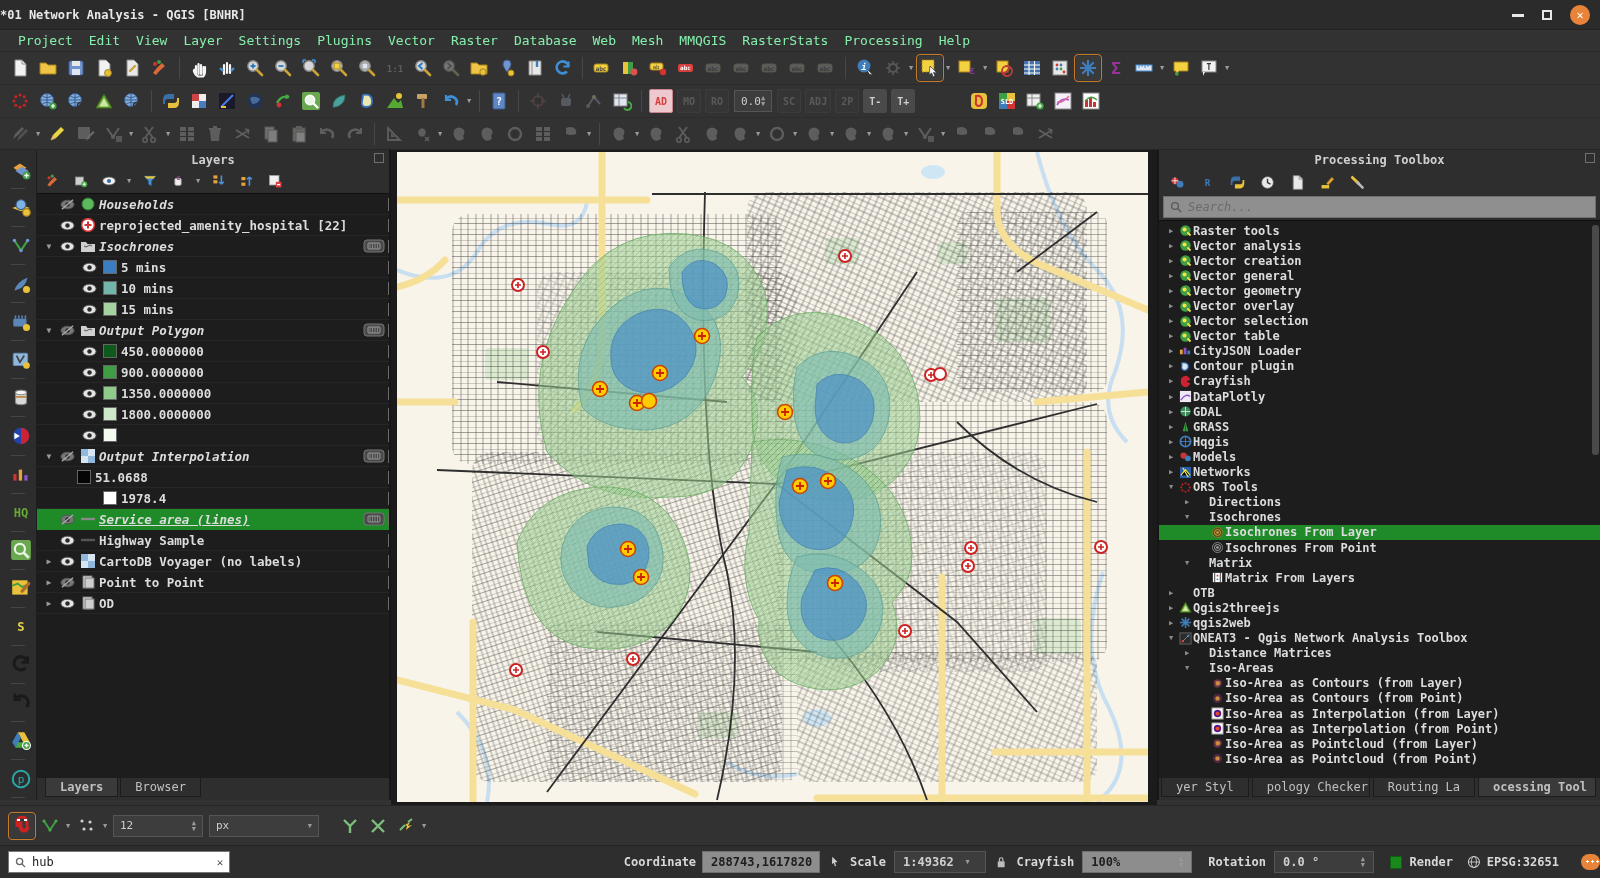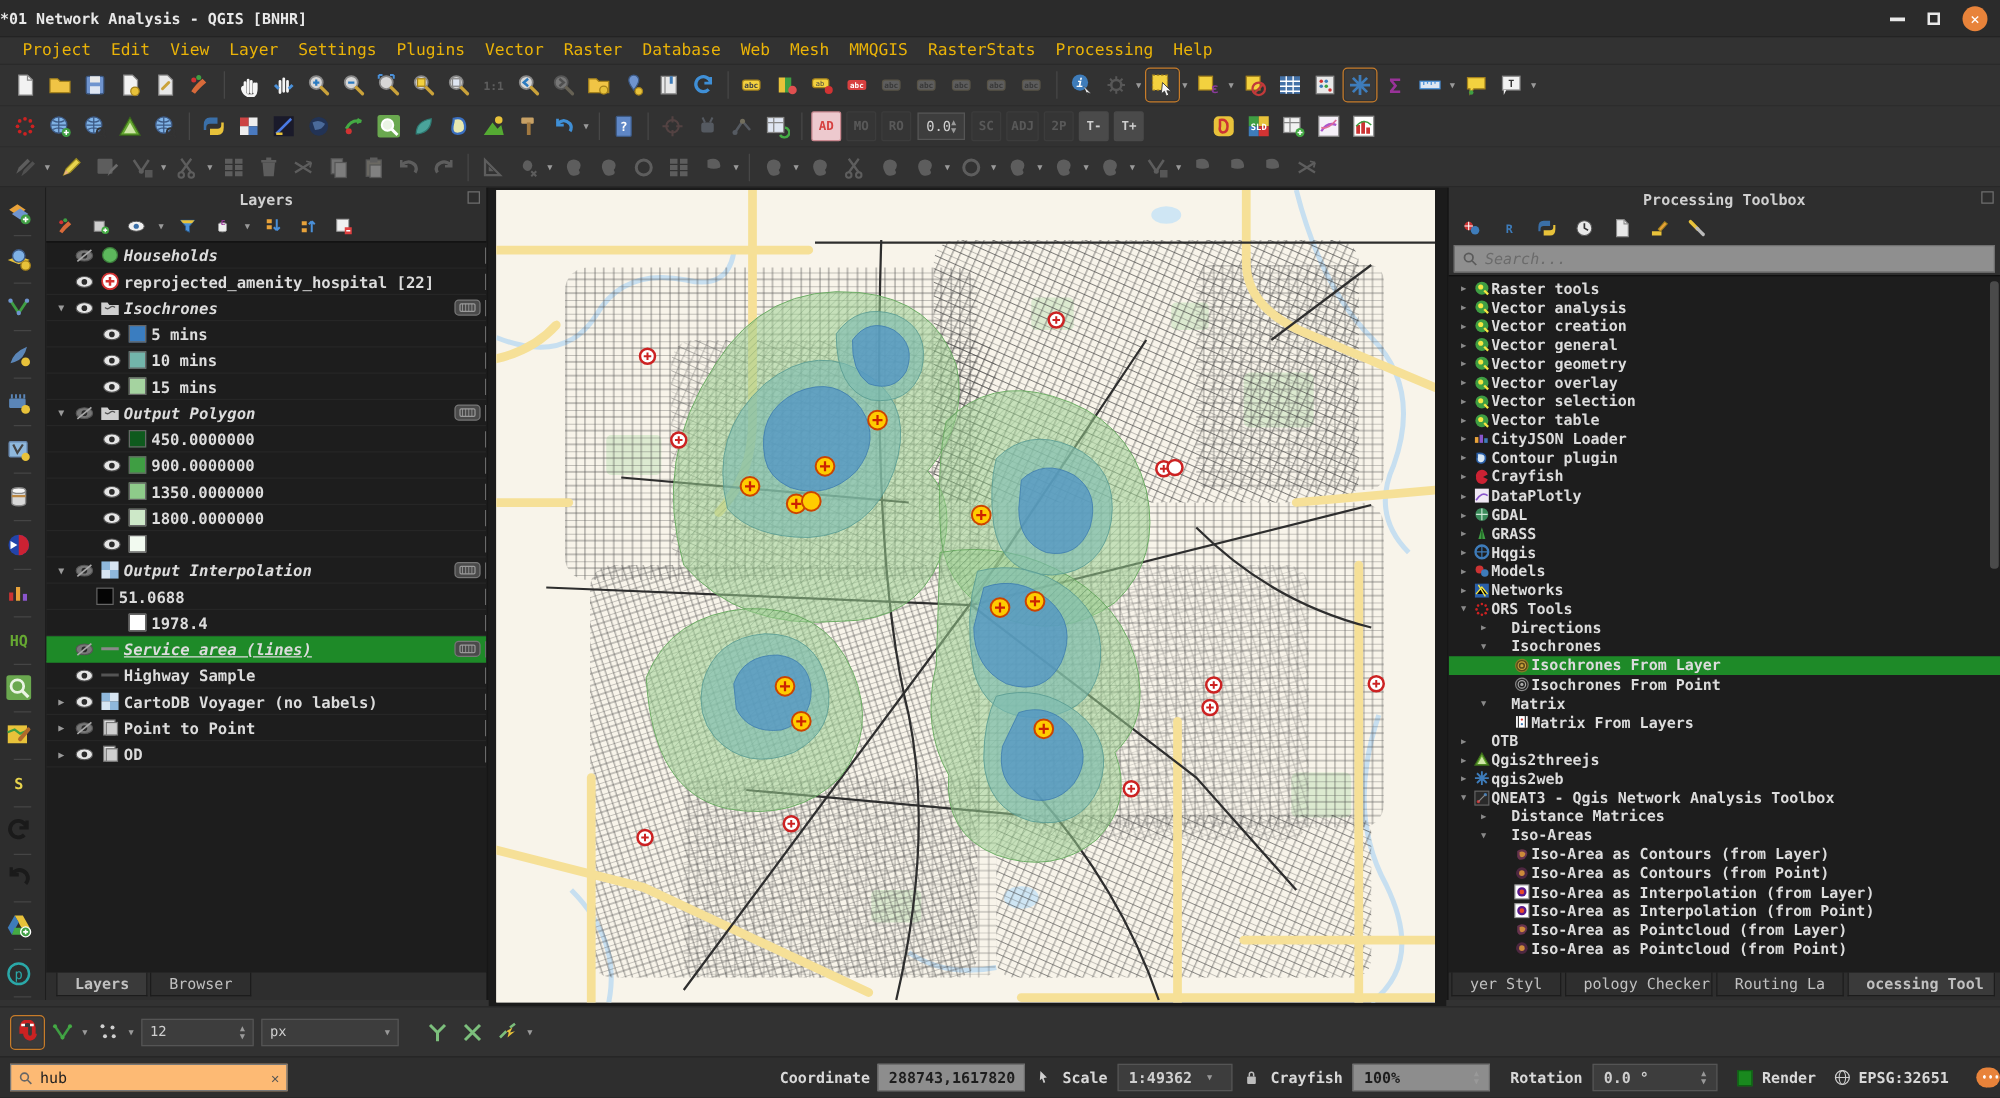--- a/index.html
+++ b/index.html
@@ -13,21 +13,21 @@
   #titlebar .title { font-size:12px; font-weight:bold; color:#e8e8e8; }
   #win-controls { position:absolute; right:10px; top:0; height:30px; display:flex; align-items:center; gap:18px; }
   .win-min { width:12px; height:3px; background:#e8e8e8; }
   .win-max { width:10px; height:10px; border:2px solid #e8e8e8; background:#2b2b2b; }
   .win-close { width:20px; height:20px; border-radius:50%; background:#e8833a; color:#fff; font-size:12px;
     display:flex; align-items:center; justify-content:center; font-weight:bold; }
 
   
   #menubar { position:absolute; left:0; top:30px; width:100%; height:22px; background:#323232;
     display:flex; align-items:center; padding-left:10px; gap:0; border-bottom:1px solid #2a2a2a; }
-  .menu-item { font-size:13px; padding:2px 8px; color:#eab308; cursor:default; }
+  .menu-item { font-size:13px; padding:2px 8px; color:#86efac; cursor:default; }
 
   
   .toolbar { position:absolute; left:0; width:100%; display:flex; align-items:center; padding-left:6px;
     background:#323232; }
   #tb1 { top:52px;  height:33px; border-bottom:1px solid #2c2c2c; }
   #tb2 { top:85px;  height:33px; border-bottom:1px solid #2c2c2c; }
   #tb3 { top:118px; height:32px; border-bottom:1px solid #262626; }
   .tbtn { width:24px; height:24px; margin:0 2px; display:flex; align-items:center; justify-content:center;
     border-radius:2px; position:relative; flex:none; }
   .tbtn svg { width:20px; height:20px; }
@@ -40,21 +40,21 @@
     display:flex; align-items:center; padding:0 6px; margin:0 3px; flex:none; position:relative; }
   .tctrl .spin { margin-left:10px; color:#9a9a9a; font-size:7px; line-height:6px; }
   .tbtn.lett { font-size:10px; font-weight:bold; color:#8f8f8f; background:#3a3a3a; border:1px solid #4a4a4a; width:auto; min-width:24px; padding:0 3px;}
   .tbtn.lett.on { color:#d64040; background:#edc9ce; border-color:#c9888f; }
   .tbtn.lett.btn2 { color:#cfcfcf; background:#4a4a4a; }
   .gap { flex:none; }
 
   
   #leftdock { position:absolute; left:0; top:150px; width:37px; height:650px; background:#2d2d2d;
     border-right:1px solid #1d1d1d; display:flex; flex-direction:column; align-items:center; padding-top:6px; gap:3px; }
-  #leftdock .dbtn { width:28px; height:28px; display:flex; align-items:center; justify-content:flex-start; border-radius:2px; }
+  #leftdock .dbtn { width:28px; height:28px; display:flex; align-items:center; justify-content:flex-end; border-radius:2px; }
   #leftdock .dbtn svg { width:22px; height:22px; }
   #leftdock .dsep { width:14px; height:1px; background:#454545; margin:2px 0; }
 
   
   #layers-panel { position:absolute; left:37px; top:150px; width:354px; height:650px; background:#2e2e2e;
     border-right:2px solid #161616; display:flex; flex-direction:column; }
   .panel-head { height:19px; display:flex; align-items:center; justify-content:center; font-size:12px;
     font-weight:bold; color:#cfcfcf; position:relative; flex:none; }
   .panel-head .float-ico { position:absolute; right:5px; top:3px; width:10px; height:10px; border:1px solid #8a8a8a; opacity:.7;}
   #layers-tools { height:24px; display:flex; align-items:center; padding-left:4px; gap:4px; flex:none; }
@@ -101,21 +101,21 @@
   #proc-scroll { position:absolute; right:1px; top:4px; width:7px; height:230px; background:#4a4a4a; border-radius:3px; }
   #proc-tabs { height:22px; display:flex; align-items:flex-start; gap:3px; flex:none; background:#2e2e2e; padding-left:2px;}
   #proc-tabs .ptab { max-width:118px; overflow:hidden; white-space:nowrap; }
 
   
   #snapbar { position:absolute; left:0; top:805px; width:100%; height:40px; background:#323232;
     display:flex; align-items:center; padding-left:8px; border-top:1px solid #262626;}
   #snapbar .tbtn.boxed { outline:1px solid #c77c2a; }
   #statusbar { position:absolute; left:0; top:845px; width:100%; height:33px; background:#2e2e2e;
     display:flex; align-items:center; font-size:12px; color:#cfcfcf; border-top:1px solid #242424; }
-  #locator { width:255px; height:22px; margin-left:8px; background:#fdba74; border:1px solid #777;
+  #locator { width:255px; height:22px; margin-left:8px; background:#ffffff; border:1px solid #777;
     display:flex; align-items:center; padding:5px 6px; gap:6px; color:#222; }
   #locator .x { margin-left:auto; color:#555; font-weight:bold; font-size:11px;}
   .sb-lbl { font-weight:bold; color:#d8d8d8; }
   .sb-box { height:22px; background:#8d8d8d; color:#1d1d1d; display:flex; align-items:center; padding:0 8px;
     border:1px solid #6f6f6f; font-weight:bold; }
   .sb-dark { background:#3d3d3d; color:#cfcfcf; border:1px solid #555; }
   .sb-spin { margin-left:8px; color:#999; font-size:7px; line-height:6px; }
   .render-check { width:13px; height:13px; background:#19891e; border:1px solid #0d5f12; }
   .bubble-ico { width:22px; height:16px; background:#e8833a; border-radius:8px; position:relative; }
   .bubble-ico:after { content:""; position:absolute; left:4px; bottom:-4px; border:4px solid transparent; border-top-color:#e8833a;}

